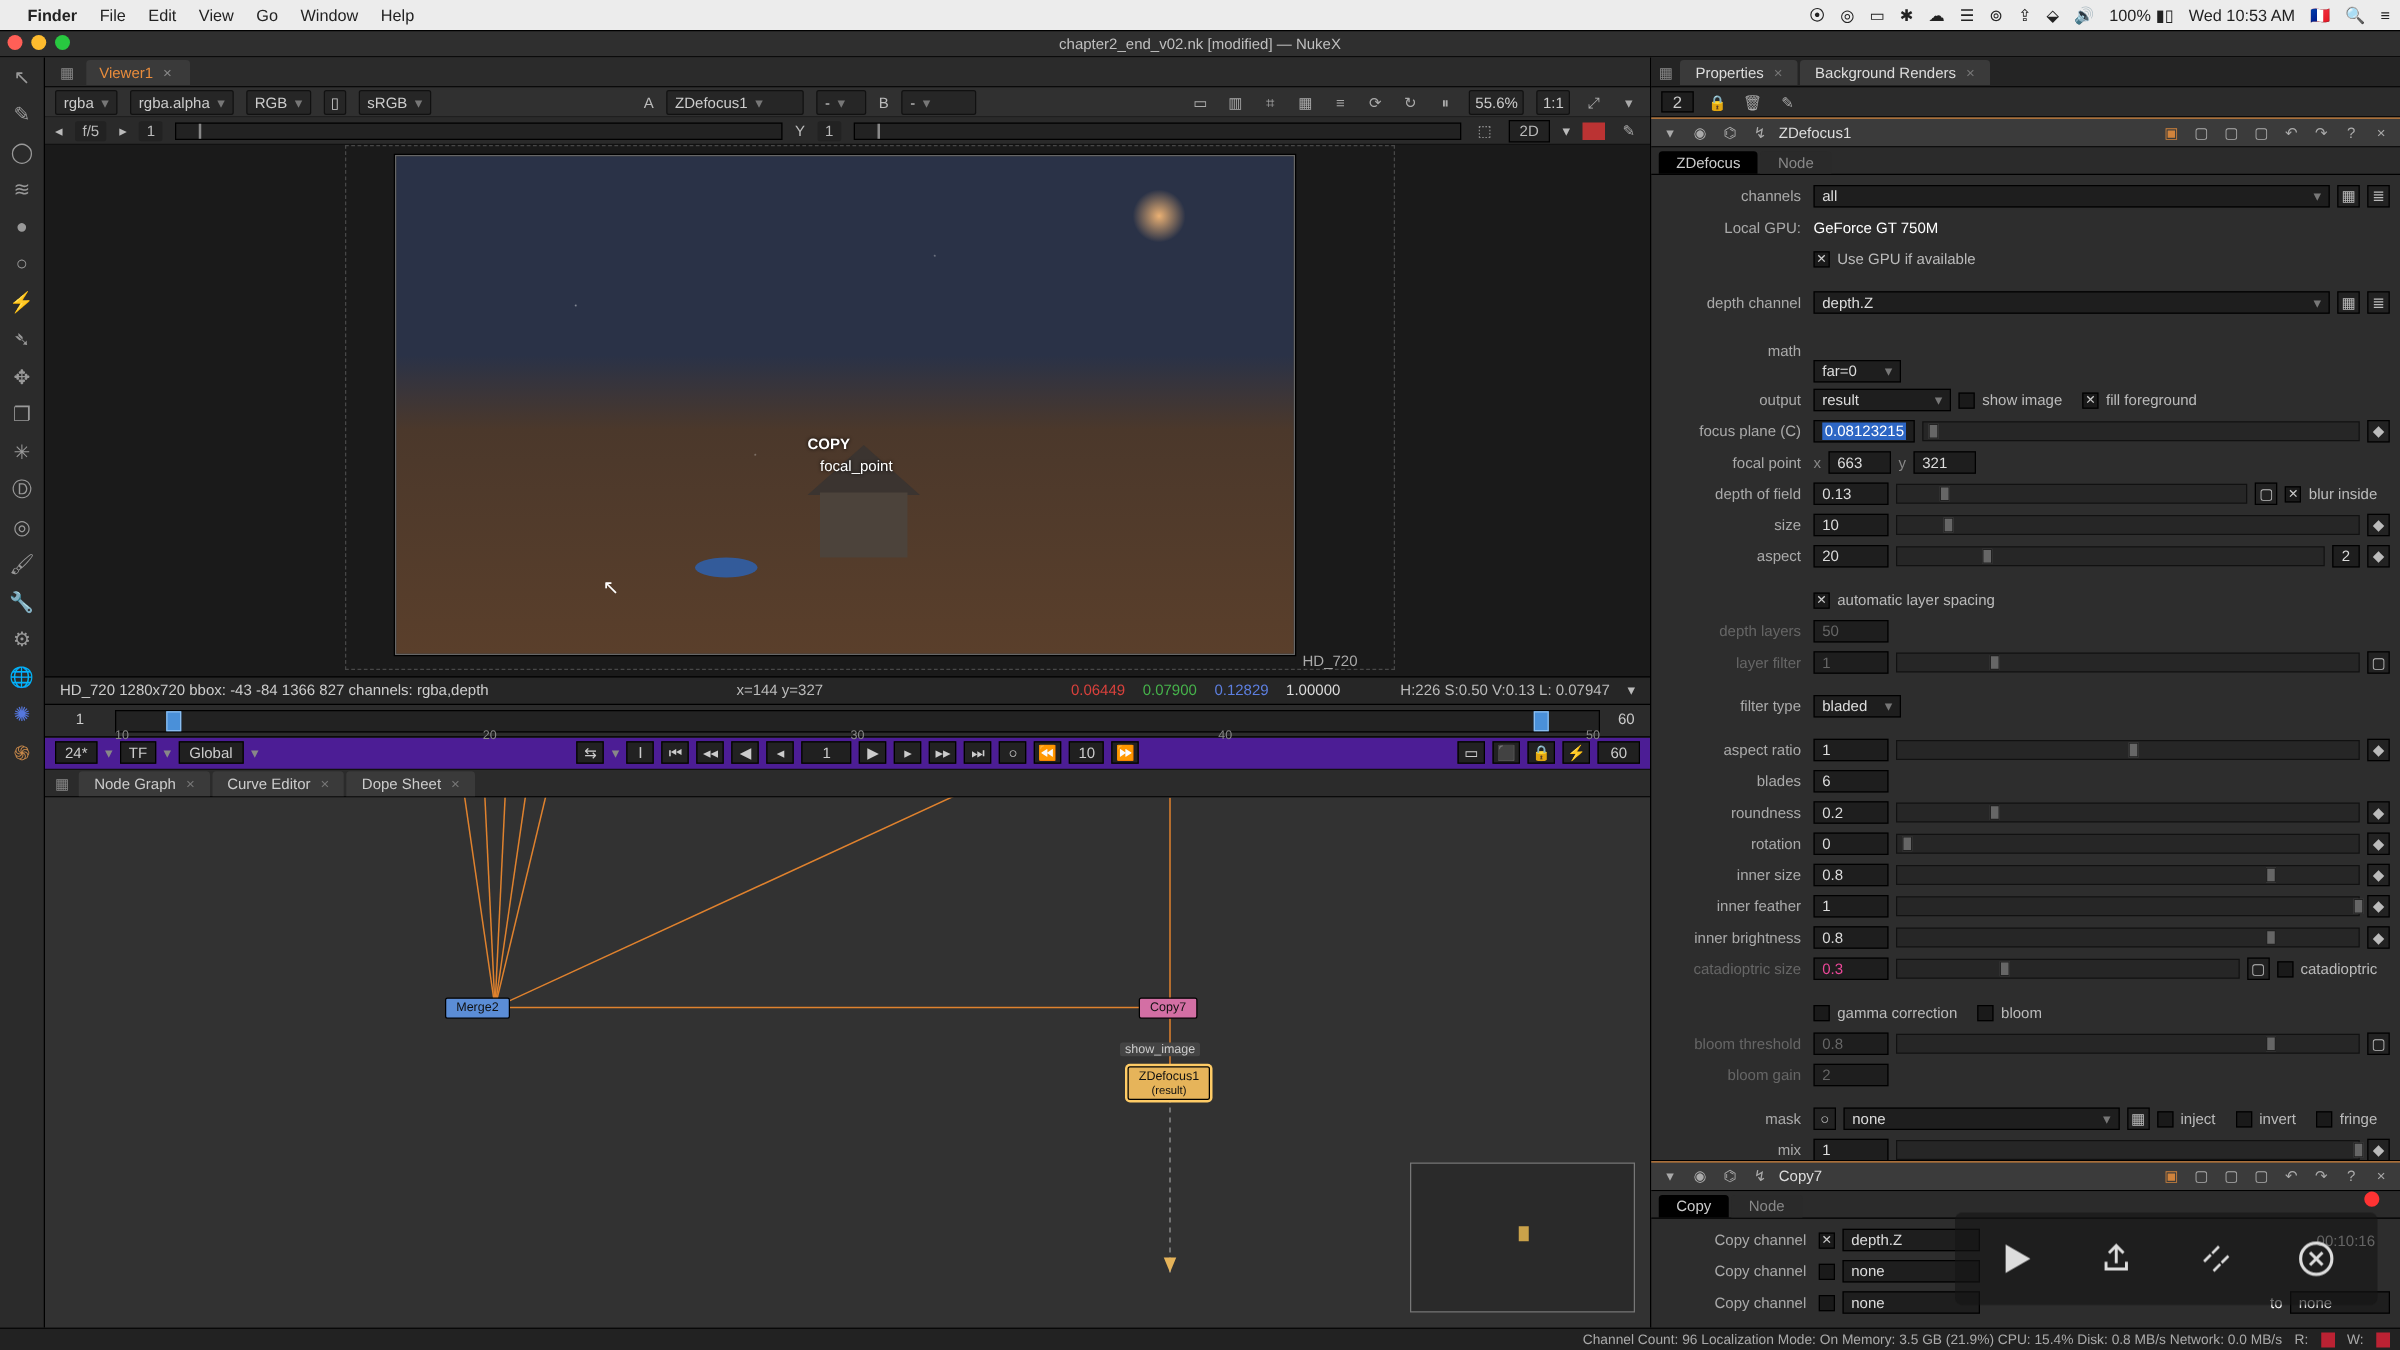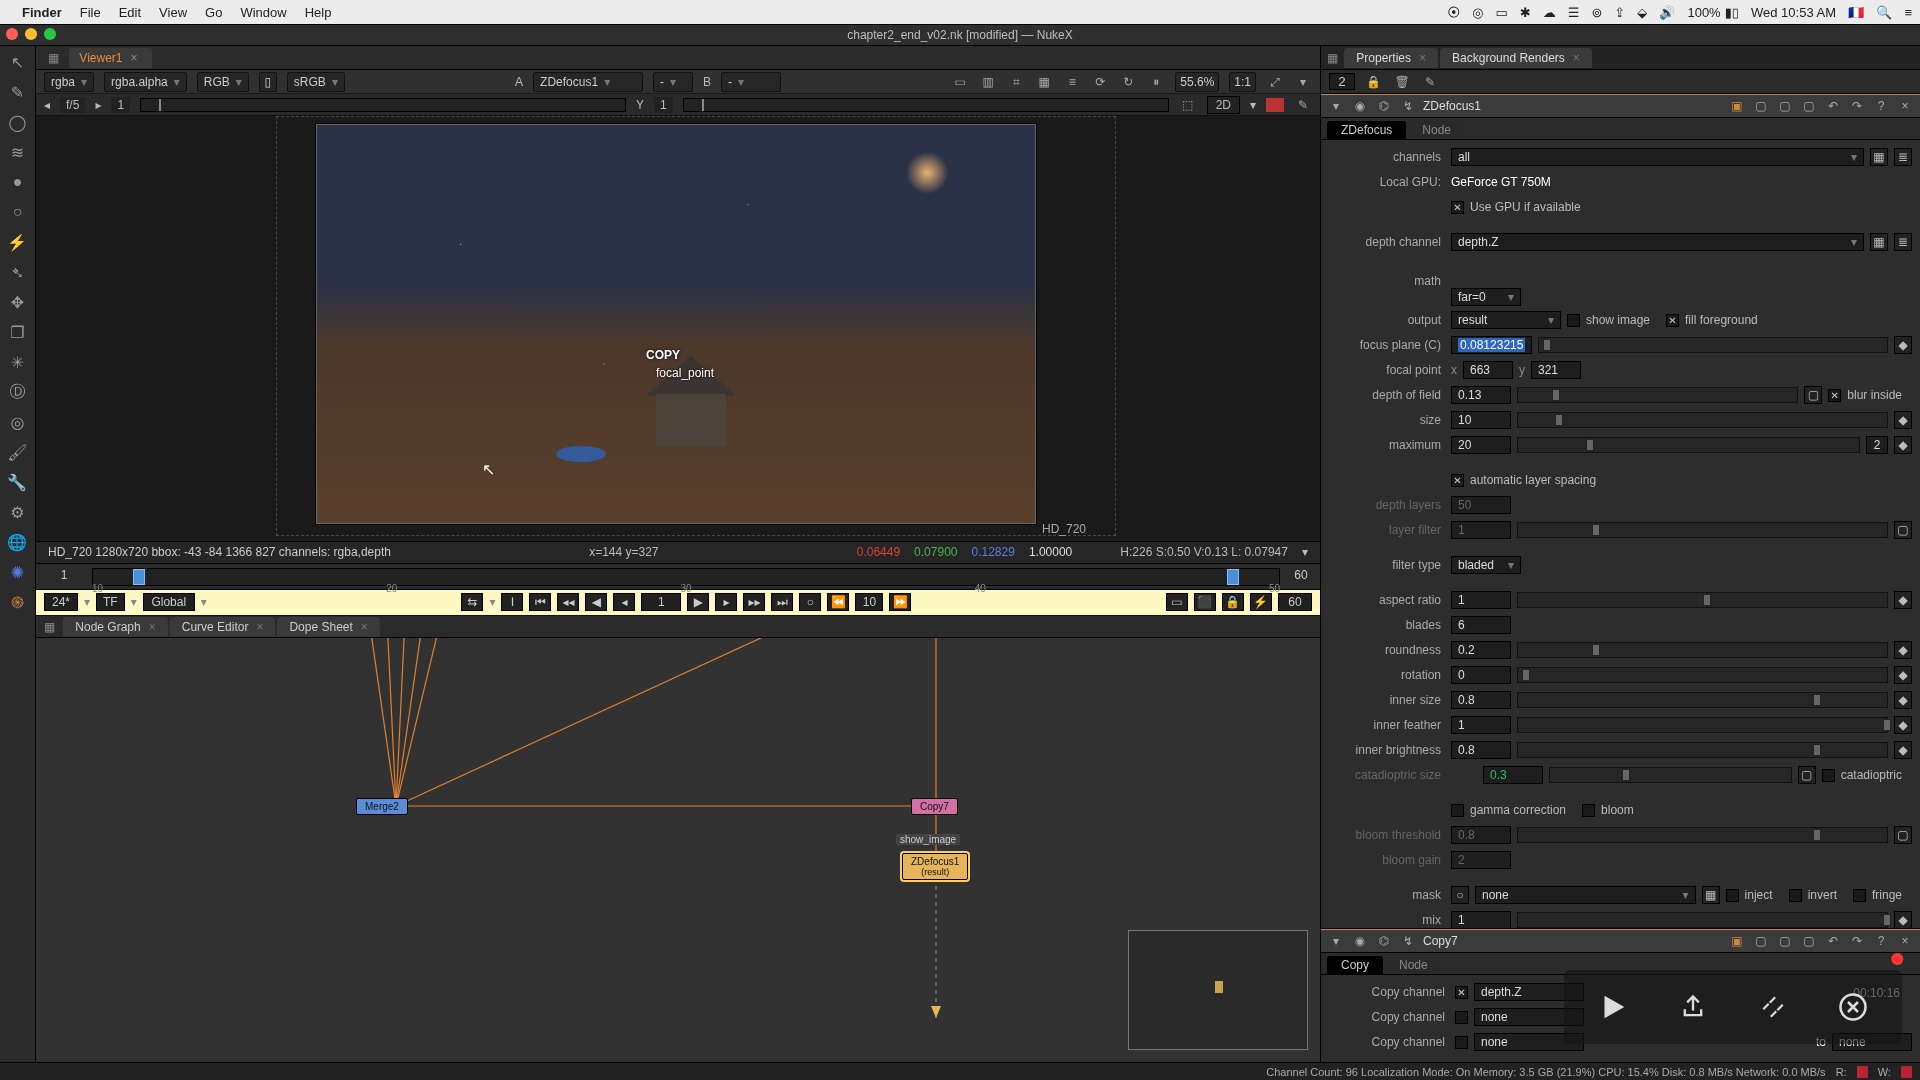--- a/index.html
+++ b/index.html
@@ -69,21 +69,21 @@
 
 .timeline { height:26px; background:#2b2b2b; border-bottom:1px solid #000; position:relative;}
 .tl-track{ position:absolute; left:56px; right:40px; top:4px; height:18px; background:#222; border:1px solid #000;}
 .tl-mark{ position:absolute; top:0; height:100%; width:12px; background:#4a90d9; border:1px solid #8bbef0;}
 .tl-in{ left:40px;} .tl-out{ right:40px;}
 .tl-nums{ position:absolute; left:56px; right:40px; top:24px; display:flex; justify-content:space-between; font-size:10px; color:#888;}
 .tl-nums span{transform:translateY(-5px);}
 .tl-start{position:absolute; left:8px; top:4px; width:40px; text-align:center; color:#ccc;}
 .tl-end  {position:absolute; right:2px; top:4px; width:34px; text-align:center; color:#ccc;}
 
-.playbar { height:26px; background:#fef9c3; display:flex; align-items:center; gap:6px; padding:0 8px; border-bottom:1px solid #111;}
+.playbar { height:26px; background:#4c1d95; display:flex; align-items:center; gap:6px; padding:0 8px; border-bottom:1px solid #111;}
 .pb-field{ background:#202020; border:1px solid #000; padding:1px 6px; color:#ccc; min-width:34px; text-align:center;}
 .pb-btn{ width:22px; height:18px; background:#222; border:1px solid #000; display:flex; align-items:center; justify-content:center; color:#ccc; cursor:pointer;}
 .pb-spacer{flex:1;}
 
 .lower-tabs{ height:22px; background:#2b2b2b; display:flex; align-items:flex-end; gap:2px; padding-left:8px; border-bottom:1px solid #000;}
 .ltab{ background:#3a3a3a; padding:3px 12px; color:#ccc; font-size:12px; border-radius:3px 3px 0 0; display:flex; gap:8px; align-items:center;}
 .ltab .x{color:#777;}
 
 .nodegraph{ flex:1; min-height:0; background:#323232; position:relative; overflow:hidden;}
 .ng-line{ stroke:#e0822e; stroke-width:1.2; fill:none;}
@@ -513,21 +513,21 @@
       </div>
       <div class="row">
           <span class="lab">size</span>
         <span class="fld">10</span>
         <div class="slider">
             <div class="sh" style="left:10%;"></div>
           </div>
         <span class="sq">◆</span>
       </div>
       <div class="row">
-          <span class="lab">maximum</span>
+          <span class="lab">aspect</span>
         <span class="fld">20</span>
         <div class="slider">
             <div class="sh" style="left:20%;"></div>
           </div>
         <span class="fld" style="min-width:22px; text-align:center;">2</span>
         <span class="sq">◆</span>
       </div>
       <div class="blank"></div>
       <div class="row">
           <span class="lab"></span>
@@ -602,21 +602,21 @@
       <div class="row">
           <span class="lab">inner brightness</span>
         <span class="fld">0.8</span>
         <div class="slider">
             <div class="sh" style="left:80%;"></div>
           </div>
         <span class="sq">◆</span>
         </div>
       <div class="row">
           <span class="lab dim">catadioptric size</span>
-        <span class="fld" style="color:#22c55e;margin-left:32px;">0.3</span>
+        <span class="fld" style="color:#ec4899;">0.3</span>
         <div class="slider">
             <div class="sh" style="left:30%;"></div>
           </div>
         <span class="sq">▢</span>
         <span class="ck"></span>
           <span class="ck-lab">catadioptric</span>
         </div>
       <div class="blank"></div>
       <div class="row">
           <span class="lab"></span>

